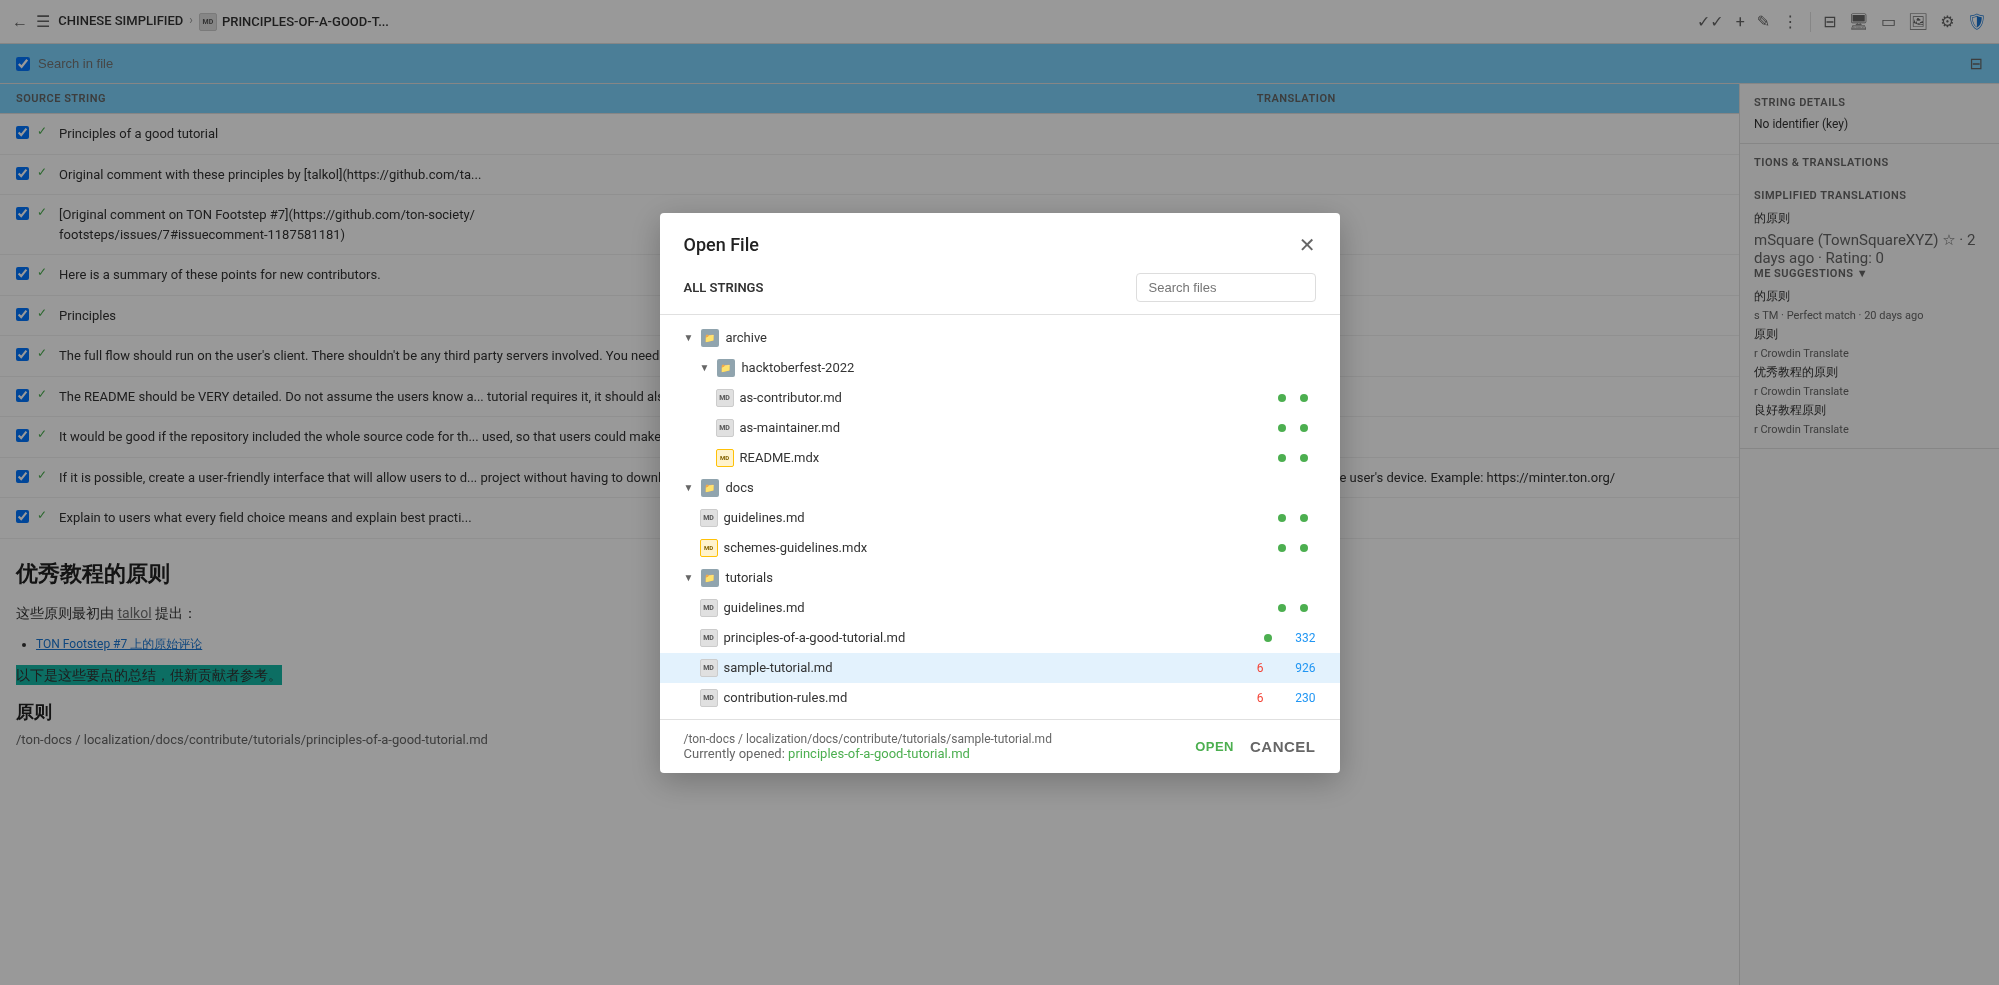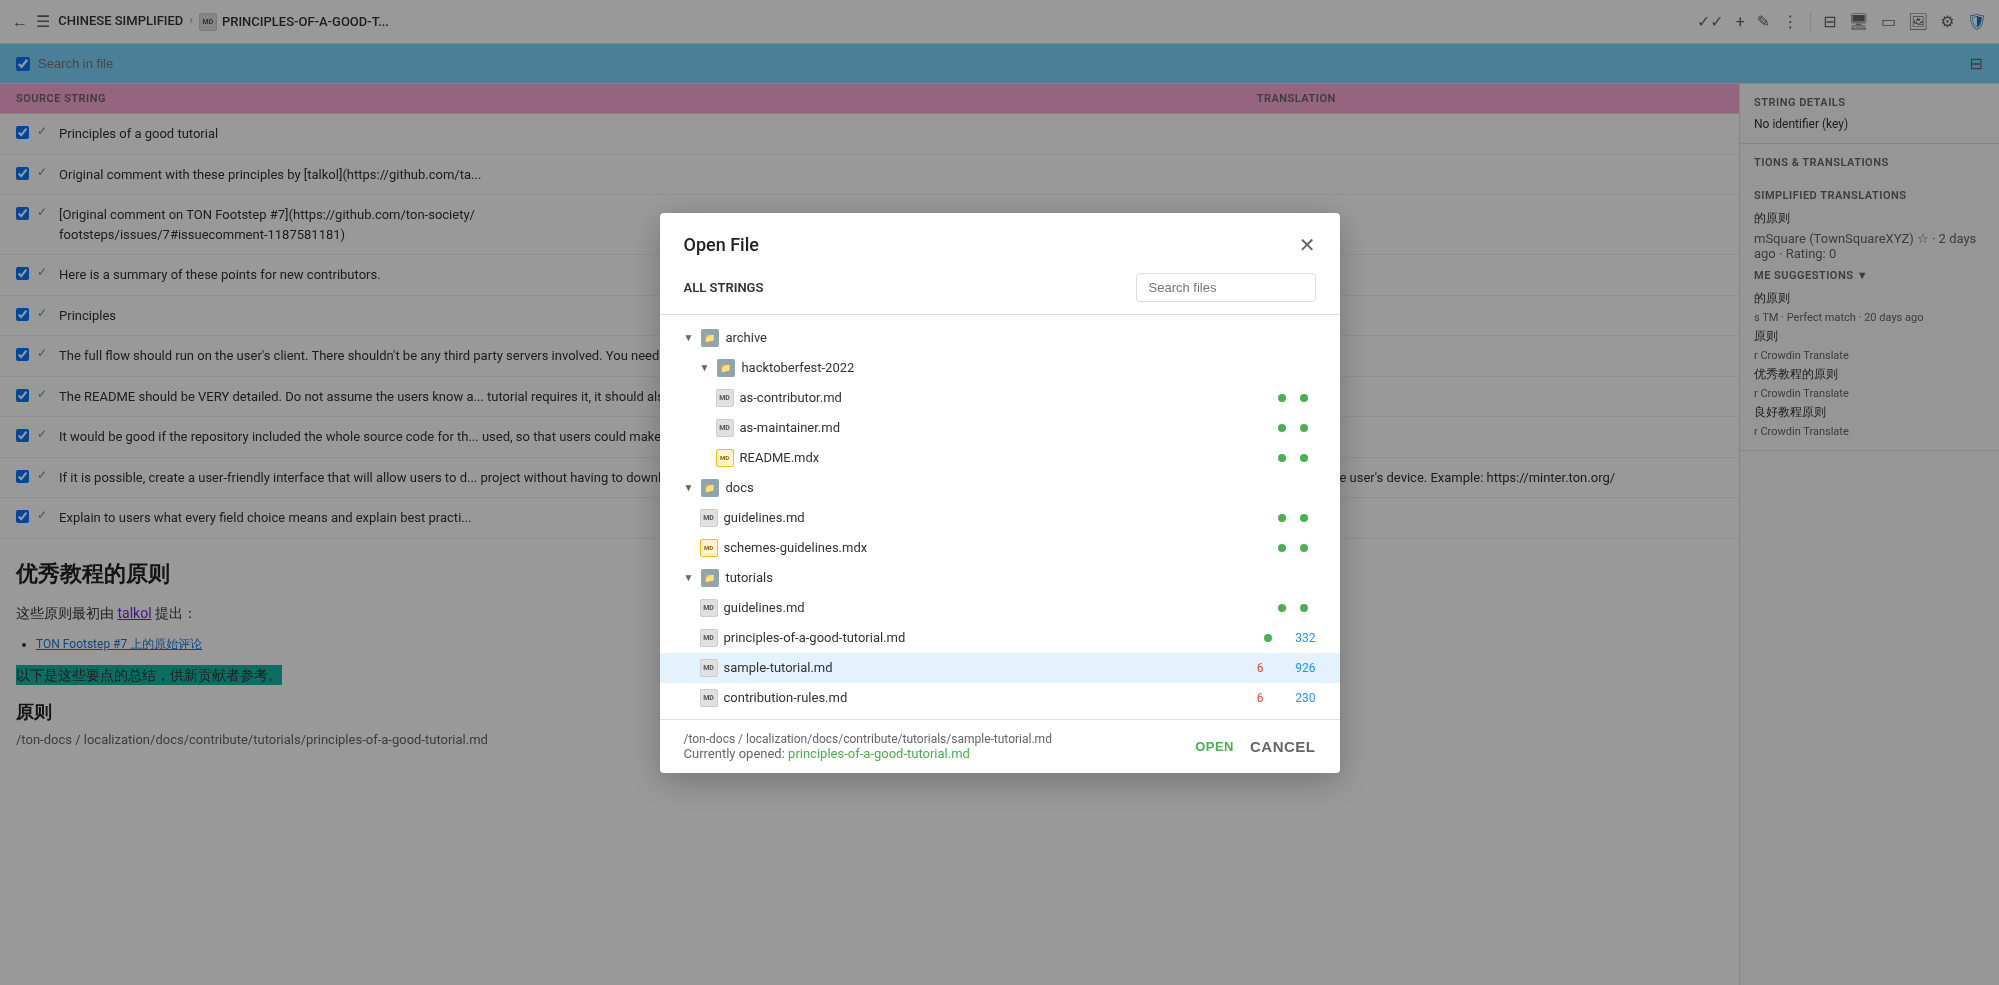--- a/index.html
+++ b/index.html
@@ -28,34 +28,34 @@
       border: none; outline: none; font-size: 13px; color: #333; flex: 1;
       background: transparent;
     }
     .filter-icon { margin-left: auto; color: #666; }
 
     
     .main-layout { display: flex; height: calc(100vh - 84px); }
 
     
     .content-area { flex: 1; overflow-y: auto; padding: 0; background: #fff; }
-    .col-headers { display: flex; border-bottom: 1px solid #e0e0e0; padding: 8px 16px; background: #f9a8d4; }
+    .col-headers { display: flex; border-bottom: 1px solid #e0e0e0; padding: 8px 16px; background: #7dd3fc; }
     .col-source { flex: 1; font-size: 11px; font-weight: 600; color: #666; text-transform: uppercase; letter-spacing: 0.5px; }
     .col-translation { flex: 1; font-size: 11px; font-weight: 600; color: #666; text-transform: uppercase; letter-spacing: 0.5px; text-align: center; }
 
     .string-row { display: flex; align-items: flex-start; padding: 10px 16px; border-bottom: 1px solid #f0f0f0; gap: 8px; }
     .row-checkbox { margin-top: 2px; }
     .row-check { color: #4caf50; margin-right: 4px; font-size: 12px; }
     .row-text { font-size: 13px; color: #333; line-height: 1.5; flex: 1; }
 
     
     .chinese-section { padding: 20px 16px; }
     .chinese-title { font-size: 22px; font-weight: bold; color: #222; margin-bottom: 12px; }
     .chinese-text { font-size: 14px; color: #333; line-height: 1.8; margin-bottom: 8px; }
-    .chinese-text a { color: #6d28d9; text-decoration: underline; }
+    .chinese-text a { color: #737373; text-decoration: underline; }
     .chinese-list { margin-left: 20px; margin-bottom: 8px; }
     .chinese-list li { font-size: 12px; color: #333; line-height: 1.8; }
     .chinese-list li a { color: #1976d2; text-decoration: underline; }
     .chinese-subtitle { font-size: 18px; font-weight: bold; color: #222; margin: 12px 0 8px 0; }
     .highlight-green { background: #14b8a6; padding: 2px 0; }
     .chinese-subtext { font-size: 13px; color: #666; }
 
     
     .right-sidebar { width: 260px; background: #fafafa; border-left: 1px solid #e0e0e0; overflow-y: auto; }
     .sidebar-section { padding: 12px 14px; border-bottom: 1px solid #e0e0e0; }
@@ -252,21 +252,21 @@
 
   <div class="right-sidebar">
     <div class="sidebar-section">
       <div class="sidebar-title">STRING DETAILS</div>
       <div class="sidebar-label">No identifier (key)</div>
     </div>
     <div class="sidebar-section">
       <div class="sidebar-title">TIONS &amp; TRANSLATIONS</div>
       <div class="sidebar-title" style="margin-top:20px;">SIMPLIFIED TRANSLATIONS</div>
       <div style="font-size:12px;color:#333;margin:4px 0;">的原则</div>
-      <div style="font-size:13px;color:#666;margin-bottom:8px;">mSquare (TownSquareXYZ) ☆ · 2 days ago · Rating: 0</div>
+      <div style="font-size:15px;color:#666;">mSquare (TownSquareXYZ) ☆ · 2 days ago · Rating: 0</div>
       <div class="sidebar-title">ME SUGGESTIONS ▼</div>
       <div style="font-size:12px;color:#333;margin:4px 0;">的原则</div>
       <div style="font-size:11px;color:#666;">s TM · Perfect match · 20 days ago</div>
       <div style="font-size:12px;color:#333;margin:4px 0;">原则</div>
       <div style="font-size:11px;color:#666;">r Crowdin Translate</div>
       <div style="font-size:12px;color:#333;margin:4px 0;">优秀教程的原则</div>
       <div style="font-size:11px;color:#666;">r Crowdin Translate</div>
       <div style="font-size:12px;color:#333;margin:4px 0;">良好教程原则</div>
       <div style="font-size:11px;color:#666;">r Crowdin Translate</div>
     </div>

